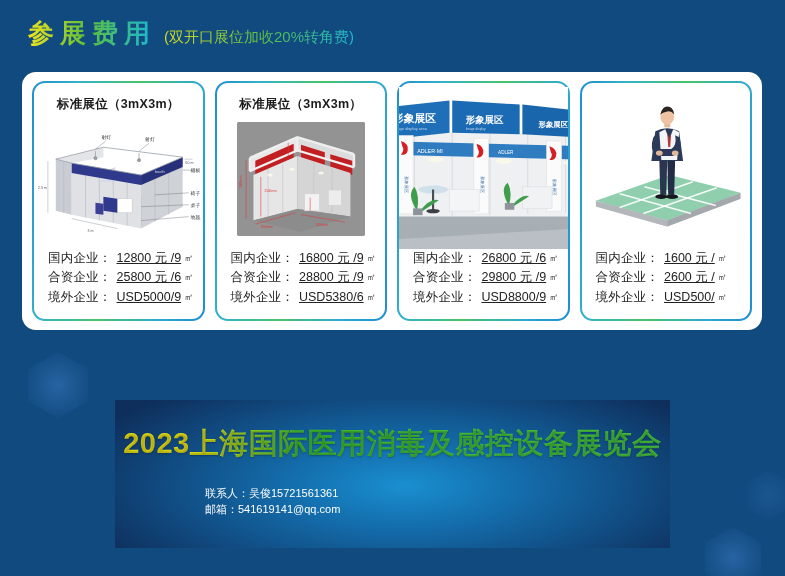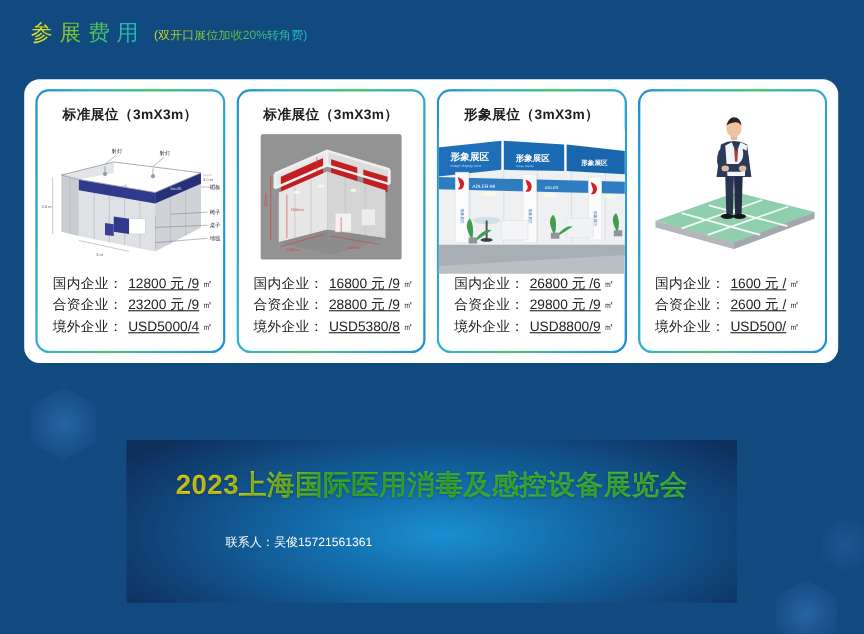--- a/index.html
+++ b/index.html
@@ -17,27 +17,27 @@
     clip-path:polygon(50% 0%,100% 25%,100% 75%,50% 100%,0% 75%,0% 25%);
     pointer-events:none;
   }
   #hex-left   { left:28px;  top:352px; width:60px; height:66px; }
   #hex-right  { left:705px; top:527px; width:56px; height:62px; }
   #hex-right2 { left:747px; top:470px; width:44px; height:50px; opacity:.5; }
 
   
   .header { position:absolute; left:28px; top:20px; display:flex; align-items:flex-end; gap:8px; }
   .header-title {
-    font-size:20px; font-weight:normal; letter-spacing:6px; line-height:1;
+    font-size:26px; font-weight:bold; letter-spacing:6px; line-height:1;
     background:linear-gradient(90deg,#f2e41a 0%,#5fc03a 45%,#18b6d8 100%);
     -webkit-background-clip:text; background-clip:text; color:transparent;
     white-space:nowrap;
   }
   .header-sub {
-    font-size:11px; line-height:1; padding-bottom:2px; white-space:nowrap;
+    font-size:15px; line-height:1; padding-bottom:2px; white-space:nowrap;
     background:linear-gradient(90deg,#d9e11d 0%,#57bf4a 55%,#1fb9d6 100%);
     -webkit-background-clip:text; background-clip:text; color:transparent;
   }
 
   
   .panel {
     position:absolute; left:22px; top:72px; width:740px; height:258px;
     background:#ffffff; border-radius:14px;
   }
   .cards { position:absolute; left:0; top:0; width:100%; height:100%;
@@ -73,21 +73,21 @@
             background:#939393; border-radius:2px; overflow:hidden; }
 
   
   .banner {
     position:absolute; left:115px; top:400px; width:555px; height:148px;
     background:
       radial-gradient(ellipse 70% 95% at 52% 58%, #1a8fd0 0%, #146fae 28%, #114f86 58%, #0e2f5c 88%);
   }
   .banner-title {
     position:absolute; left:0; right:0; top:24px; text-align:center;
-    font-size:25px; font-weight:bold; letter-spacing:.5px; white-space:nowrap;
+    font-size:29px; font-weight:bold; letter-spacing:.5px; white-space:nowrap;
     background:linear-gradient(90deg,#f6ec13 0%,#f0e718 13%,#3fc02e 34%,#46c63c 62%,#49c93f 100%);
     -webkit-background-clip:text; background-clip:text; color:transparent;
     text-shadow:0 1px 2px rgba(0,0,0,.25);
   }
   .banner-contact { position:absolute; left:90px; top:86px; display:flex; gap:100px; }
   .contact-col { display:flex; flex-direction:column; gap:1px; }
   .contact-line { font-size:11px; color:#ffffff; white-space:nowrap; line-height:1.35; }
 </style>
 </head>
 <body>
@@ -179,26 +179,26 @@
         </svg>
       </div>
       <div class="card-prices">
         <div class="price-row">
           <span class="price-label">国内企业：</span>
           <span class="price-value">12800 元 /9</span>
           <span class="price-unit">㎡</span>
         </div>
         <div class="price-row">
           <span class="price-label">合资企业：</span>
-          <span class="price-value">23200 元 /9</span>
+          <span class="price-value">25800 元 /6</span>
           <span class="price-unit">㎡</span>
         </div>
         <div class="price-row">
           <span class="price-label">境外企业：</span>
-          <span class="price-value">USD5000/4</span>
+          <span class="price-value">USD5000/9</span>
           <span class="price-unit">㎡</span>
         </div>
       </div>
     </div>
 
     <div class="card">
       <div class="card-title">标准展位（3mX3m）</div>
       <div class="card-figure">
         <div class="photo2">
           <svg class="fig-svg" viewBox="0 0 140 120" preserveAspectRatio="none">
@@ -261,28 +261,27 @@
           <span class="price-value">16800 元 /9</span>
           <span class="price-unit">㎡</span>
         </div>
         <div class="price-row">
           <span class="price-label">合资企业：</span>
           <span class="price-value">28800 元 /9</span>
           <span class="price-unit">㎡</span>
         </div>
         <div class="price-row">
           <span class="price-label">境外企业：</span>
-          <span class="price-value">USD5380/8</span>
+          <span class="price-value">USD5380/6</span>
           <span class="price-unit">㎡</span>
         </div>
       </div>
     </div>
 
     <div class="card">
-      <div class="card-title">形象展位（3mX3m）</div>
       <div class="card-figure">
         <svg class="fig-svg" viewBox="0 0 170 120" preserveAspectRatio="xMidYMid slice">
           <rect x="0" y="0" width="170" height="120" fill="#ffffff"></rect>
 
           <polygon points="0,96 170,86 170,120 0,120" fill="#b9bfc4"></polygon>
           <polygon points="0,96 170,86 170,104 0,114" fill="#a7aeb4"></polygon>
 
           <rect x="6" y="34" width="160" height="62" fill="#eef0f2"></rect>
           <g stroke="#dadde1" stroke-width=".8" fill="none">
             <line x1="34" y1="34" x2="34" y2="96"></line>
@@ -430,15 +429,16 @@
     </div>
 
   </div>
 </div>
 
 <div class="banner">
   <div class="banner-title">2023上海国际医用消毒及感控设备展览会</div>
   <div class="banner-contact">
     <div class="contact-col">
       <div class="contact-line">联系人：吴俊15721561361</div>
+      <div class="contact-line">邮箱：541619141@qq.com</div>
     </div>
   </div>
 </div>
 
 </body></html>

